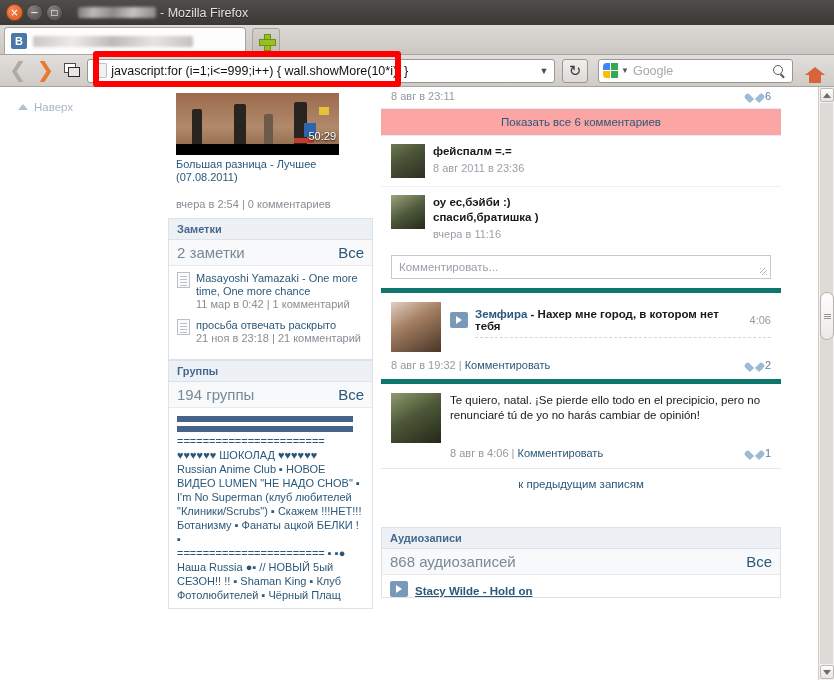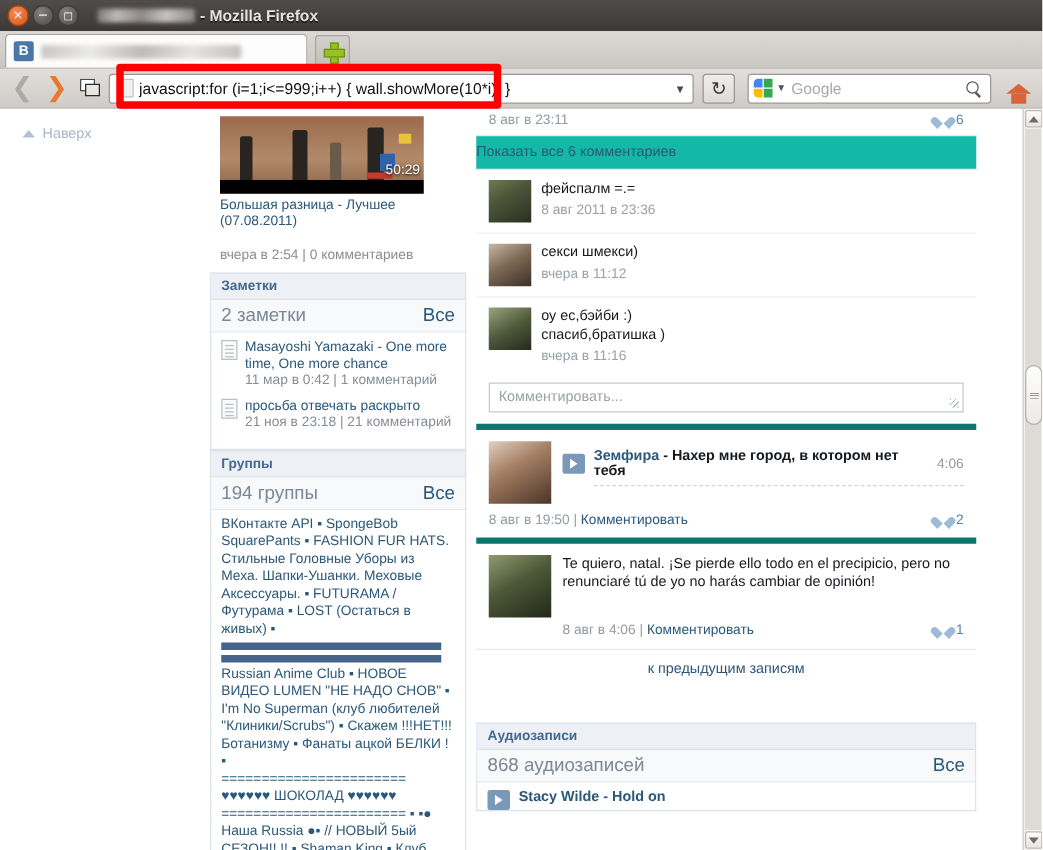--- a/index.html
+++ b/index.html
@@ -21,21 +21,21 @@
   .wbtn { width: 17px; height: 17px; border-radius: 50%; margin-right: 3px;
           display: inline-block; position: relative; flex: 0 0 auto; }
   .wbtn.close { background: radial-gradient(circle at 35% 30%, #f58a5a, #e0662b 70%);
                 border: 1px solid #a8440f; }
   .wbtn.min, .wbtn.max { background: radial-gradient(circle at 35% 30%, #84807d, #5d5956 70%);
                 border: 1px solid #403c39; }
   .wbtn i { position: absolute; left: 0; right: 0; top: 0; bottom: 0;
             color: #fff; font-style: normal; font-size: 10px; line-height: 15px;
             text-align: center; font-family: "DejaVu Sans", sans-serif; }
   .wbtn.max i { font-size: 8px; }
-  .title-text { color: #e4e2e0; font-size: 12.5px; font-weight: bold;
+  .title-text { color: #e4e2e0; font-size: 12.5px; font-weight: normal;
                 margin-left: 12px; white-space: nowrap;
                 text-shadow: 0 1px 0 rgba(0,0,0,.5); display: flex; align-items: center; }
   .blurtitle { display:inline-block; width: 78px; height: 11px; margin-right: 4px;
       background: linear-gradient(100deg,#7d7a77 0%,#bdb9b6 20%,#8e8a87 45%,#c7c3c0 70%,#8a8683 100%);
       filter: blur(1.6px); border-radius: 2px; }
 
   
   .tabstrip { height: 30px; flex: 0 0 30px;
     background: linear-gradient(to bottom,#dcd8d4,#cbc7c3);
     display: flex; align-items: flex-end; padding-left: 4px;
@@ -172,37 +172,37 @@
      padding: 3px 10px 6px 10px; }
   .posttime { color: #939aa2; font-size: 11px; }
   .posttime a { color: #2b587a; text-decoration: none; }
   .likes { display: flex; align-items: center; gap: 4px; color: #5c7fa3; font-size: 11px; }
   .heart { width: 12px; height: 11px; position: relative; display: inline-block; }
   .heart:before, .heart:after { content:""; position:absolute; width: 6px; height: 9px;
     background: #9dbad6; border-radius: 6px 6px 0 0; top: 1px; }
   .heart:before { left: 0px; transform: rotate(-45deg); transform-origin: 50% 100%; }
   .heart:after  { left: 5px; transform: rotate(45deg); transform-origin: 50% 100%; }
 
-  .showall { background: #14b8a6; border-top: 1px solid #e7ebef;
-    border-bottom: 1px solid #e7ebef; text-align: left; padding: 7px 0;
+  .showall { background: #fca5a5; border-top: 1px solid #e7ebef;
+    border-bottom: 1px solid #e7ebef; text-align: center; padding: 7px 0;
     color: #2b587a; font-size: 11.5px; }
 
   .comment { display: flex; gap: 8px; padding: 8px 10px;
     border-bottom: 1px solid #eef1f4; }
   .avatar { flex: 0 0 34px; width: 34px; height: 34px; overflow: hidden; position: relative; }
   .av-a { background: linear-gradient(150deg,#6e7a52 0%,#4c5438 40%,#2b2f22 100%); }
   .av-b { background: linear-gradient(150deg,#c6b9a6 0%,#7f6a56 45%,#3a3028 100%); }
   .av-c { background: linear-gradient(150deg,#9ba47f 0%,#4f5a3c 50%,#25291c 100%); }
   .av-d { background: linear-gradient(150deg,#e2cfc0 0%,#a47f63 40%,#4b3428 100%); }
   .av-e { background: linear-gradient(150deg,#8e9b6e 0%,#4d5738 45%,#232818 100%); }
   .cbody { flex: 1 1 auto; min-width: 0; }
   .nameblur { height: 9px; border-radius: 2px; margin-bottom: 5px;
     background: linear-gradient(100deg,#98a7b8 0%,#c8d2dd 25%,#9aa9ba 55%,#cdd6e0 80%,#9fadbe 100%);
     filter: blur(1.6px); }
-  .ctext { font-size: 11.5px; color: #15191e; line-height: 15px; font-weight: normal; }
+  .ctext { font-size: 11.5px; color: #15191e; line-height: 15px; font-weight: bold; }
   .ctime { font-size: 11px; color: #9aa1a9; margin-top: 3px; }
 
   .cinputwrap { padding: 7px 10px 9px 10px; }
   .cinput { height: 24px; border: 1px solid #c3cad2; background: #fff;
     display: flex; align-items: center; padding: 0 7px;
     font-size: 11.5px; color: #9aa1a9; position: relative; }
   .resizer { position:absolute; right: 3px; bottom: 3px; width: 7px; height: 7px;
      background: repeating-linear-gradient(135deg, #aeb6be 0 1px, transparent 1px 3px); }
 
   .postblock { border-top: 5px solid #0f766e; padding: 9px 10px 0 10px; display: flex; gap: 9px; }
@@ -215,21 +215,21 @@
     border-bottom: 4px solid transparent; }
   .audiotitle { font-size: 11.5px; font-weight: bold; color: #15191e; flex: 1 1 auto; }
   .audiotitle .artist { color: #2b587a; }
   .audiodur { color: #939aa2; font-size: 11px; font-weight: normal; }
   .dashed { border-bottom: 1px dashed #cfd6dd; margin: 5px 0 0 25px; }
   .posttext { font-size: 11.5px; color: #15191e; line-height: 15px; }
 
   .prevlink { text-align: center; padding: 9px 0 10px 0;
     border-top: 1px solid #e4e8ec; color: #2b587a; font-size: 11.5px; }
 
-  .audiorow { display: flex; align-items: flex-start; gap: 7px; padding: 6px 8px 0 8px; }
+  .audiorow { display: flex; align-items: flex-end; gap: 7px; padding: 6px 8px 0 8px; text-decoration: underline; }
 
   
   .sbar { flex: 0 0 16px; width: 16px; background: #f3f1ef;
     border-left: 1px solid #cfcbc7; position: relative; }
   .sbtn { position: absolute; left: 1px; width: 14px; height: 14px;
     background: linear-gradient(to bottom,#fdfdfd,#e8e5e2); border: 1px solid #bdb9b5;
     border-radius: 2px; display:flex; align-items:center; justify-content:center; }
   .sbtn.up { top: 1px; } .sbtn.down { bottom: 1px; }
   .starrow { width:0;height:0;border-left:4px solid transparent;border-right:4px solid transparent; }
   .starrow.u { border-bottom: 5px solid #6f6b67; }
@@ -366,25 +366,24 @@
           </div>
         </div>
 
         <div class="block">
           <div class="blockhead">Группы</div>
           <div class="blocksub">
             <span>194 группы</span>
             <a href="#">Все</a>
           </div>
           <div class="blockbody" style="padding-top:4px;">
-            <div class="grouptext">ВКонтакте API ▪ SpongeBob SquarePants ▪ FASHION FUR HATS. Стильные Головные Уборы из Меха. Шапки-Ушанки. Меховые Аксессуары. ▪ FUTURAMA / Футурама ▪ LOST (Остаться в живых) ▪</div>
             <span class="redact w1"></span>
             <span class="redact w2"></span>
+            <div class="grouptext">======================= ♥♥♥♥♥♥ ШОКОЛАД ♥♥♥♥♥♥</div>
             <div class="grouptext">Russian Anime Club ▪ НОВОЕ ВИДЕО LUMEN "НЕ НАДО СНОВ" ▪ I'm No Superman (клуб любителей "Клиники/Scrubs") ▪ Скажем !!!НЕТ!!! Ботанизму ▪ Фанаты ацкой БЕЛКИ ! ▪</div>
-            <div class="grouptext">======================= ♥♥♥♥♥♥ ШОКОЛАД ♥♥♥♥♥♥</div>
             <div class="grouptext">======================= ▪ ▪●</div>
             <div class="grouptext">Наша Russia ●▪ // НОВЫЙ 5ый СЕЗОН!! !! ▪ Shaman King ▪ Клуб Фотолюбителей ▪ Чёрный Плащ</div>
           </div>
         </div>
       </div>
 
       <div class="centercol">
 
         <div class="postmetarow">
           <span class="posttime">8 авг в 23:11</span>
@@ -398,28 +397,20 @@
 
         <div class="comment">
           <span class="avatar av-a"></span>
           <span class="cbody">
             <span class="nameblur" style="width:80px;"></span>
             <div class="ctext">фейспалм =.=</div>
             <div class="ctime">8 авг 2011 в 23:36</div>
           </span>
         </div>
 
-        <div class="comment">
-          <span class="avatar av-b"></span>
-          <span class="cbody">
-            <span class="nameblur" style="width:95px;"></span>
-            <div class="ctext">секси шмекси)</div>
-            <div class="ctime">вчера в 11:12</div>
-          </span>
-        </div>
 
         <div class="comment" style="border-bottom:none;">
           <span class="avatar av-c"></span>
           <span class="cbody">
             <span class="nameblur" style="width:68px;"></span>
             <div class="ctext" style="white-space:pre-line;">оу ес,бэйби :)
 спасиб,братишка )</div>
             <div class="ctime">вчера в 11:16</div>
           </span>
         </div>
@@ -440,21 +431,21 @@
               <span class="audiotitle">
                 <span class="artist">Земфира</span><span> - </span><span>Нахер мне город, в котором нет тебя</span>
               </span>
               <span class="audiodur">4:06</span>
             </div>
             <div class="dashed"></div>
           </span>
         </div>
         <div class="postmetarow" style="padding-top:7px;padding-bottom:8px;">
           <span class="posttime">
-            <span>8 авг в 19:50</span>
+            <span>8 авг в 19:32</span>
             <span>|</span>
             <a href="#">Комментировать</a>
           </span>
           <span class="likes">
             <span class="heart"></span>
             <span>2</span>
           </span>
         </div>
 
         <div class="postblock">

